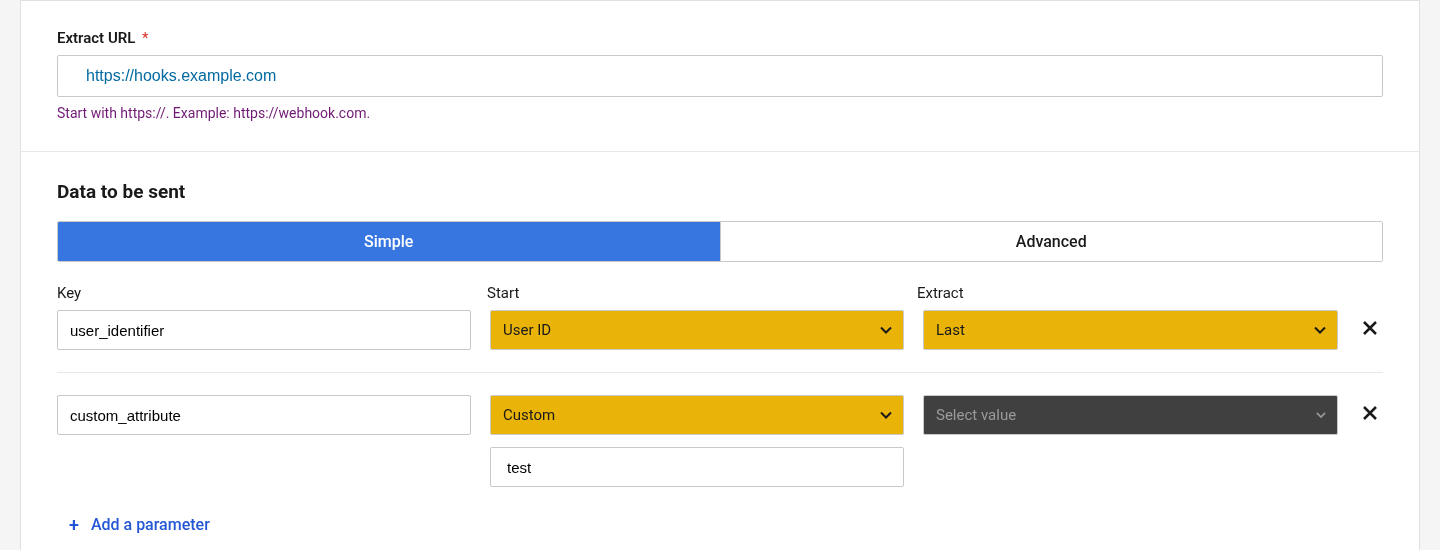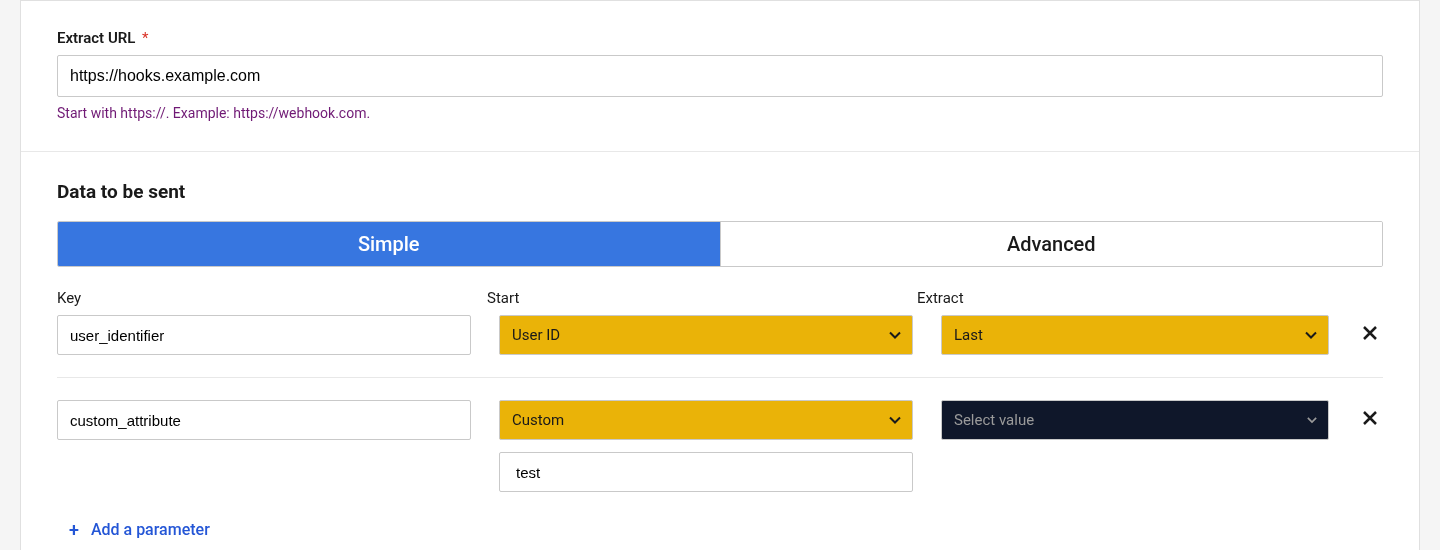--- a/index.html
+++ b/index.html
@@ -35,25 +35,25 @@
       display: block;
     }
     .required-star {
       color: #d93025;
       margin-left: 3px;
       font-weight: 400;
     }
     .text-input {
       width: 100%;
       height: 42px;
-      padding: 0 12px;
+      padding: 0 28px;
       border: 1px solid #c9c9c9;
       border-radius: 2px;
       font-size: 16px;
-      color: #000000;
+      color: #0369a1;
       background: #fff;
       outline: none;
     }
     .help-text {
       font-size: 14px;
       color: #701a75;
       margin-top: 8px;
     }
     .section-data {
       padding-top: 28px;
@@ -69,21 +69,21 @@
       width: 100%;
       border: 1px solid #c9c9c9;
       border-radius: 2px;
       overflow: hidden;
       margin-bottom: 22px;
     }
     .tab {
       flex: 1;
       text-align: center;
       padding: 10px 1px;
-      font-size: 20px;
+      font-size: 16px;
       font-weight: 500;
       cursor: pointer;
       background: #fff;
       color: #1a1a1a;
     }
     .tab.active {
       background: #3776e0;
       color: #fff;
     }
     .tab + .tab {
@@ -98,21 +98,21 @@
     .col-key { flex: 0 0 414px; }
     .col-value { flex: 0 0 414px; }
     .col-extract { flex: 1; }
     .col-label {
       font-size: 15px;
       font-weight: 400;
       color: #1a1a1a;
     }
     .param-row {
       display: flex;
-      gap: 28px;
+      gap: 19px;
       align-items: flex-start;
       padding-bottom: 22px;
     }
     .param-row.with-border {
       border-bottom: 1px solid #e8e8e8;
       margin-bottom: 22px;
     }
     .key-input {
       width: 100%;
       height: 40px;
@@ -134,21 +134,21 @@
       border: 1px solid #c9c9c9;
       border-radius: 2px;
       font-size: 15px;
       font-weight: 400;
       background: #eab308;
       display: flex;
       align-items: center;
       cursor: pointer;
     }
     .select-field.disabled {
-      background: #0f172a;
+      background: #404040;
       color: #9a9a9a;
       font-weight: 400;
       cursor: default;
     }
     .chevron {
       position: absolute;
       right: 12px;
       top: 50%;
       transform: translateY(-50%);
       pointer-events: none;

